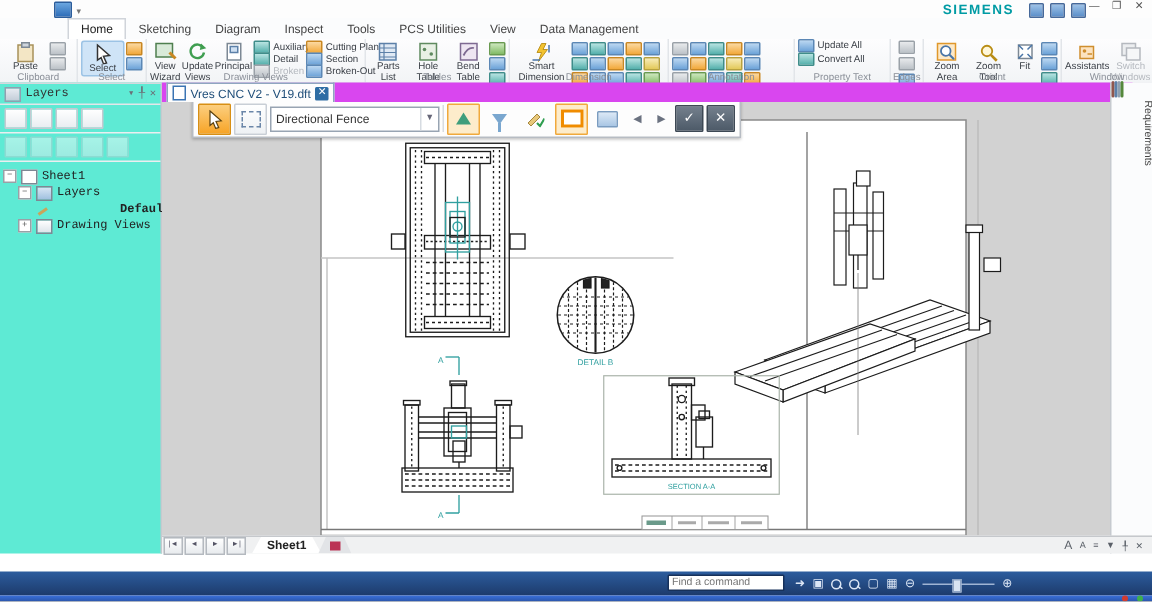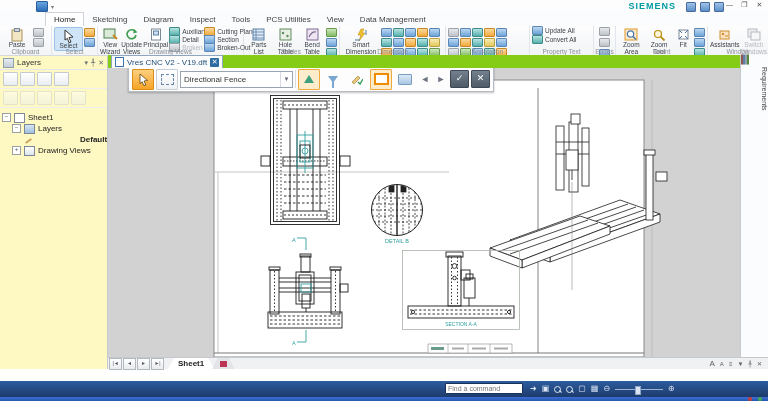--- a/index.html
+++ b/index.html
@@ -39,41 +39,41 @@
   .migrid{display:grid;grid-template-columns:repeat(5,11px);grid-auto-rows:9px;gap:1px;padding-top:1px;}
   .mi{width:9px;height:7px;border-radius:1px;display:inline-block;flex:none;}
   .mi-b{background:linear-gradient(#bcd8f2,#6da3d8);border:0.5px solid #5b87b5;}
   .mi-t{background:linear-gradient(#b8e4e2,#55b0ac);border:0.5px solid #3f8d8a;}
   .mi-o{background:linear-gradient(#fcd9a0,#f2a93c);border:0.5px solid #c98722;}
   .mi-g{background:linear-gradient(#cde8bd,#82bb66);border:0.5px solid #699a50;}
   .mi-gy{background:linear-gradient(#e8eaec,#bcc2c8);border:0.5px solid #9aa1a8;}
   .mi-y{background:linear-gradient(#f8ecb8,#e3c95a);border:0.5px solid #b9a23e;}
 
   
-  .layers{position:absolute;left:0;top:55px;width:108px;height:314px;background:#fef9c3;border-right:1px solid #c6cacf;border-top:1px solid #d5d9de;box-sizing:border-box;}
+  .layers{position:absolute;left:0;top:55px;width:108px;height:314px;background:#5eead4;border-right:1px solid #c6cacf;border-top:1px solid #d5d9de;box-sizing:border-box;font-family:Liberation Mono, monospace;}
   .lp-head{height:13px;display:flex;align-items:center;gap:3px;padding:0 3px;border-bottom:1px solid #e4e6e9;}
   .lp-head .ttl{font-size:8px;color:#333;flex:1;}
   .lp-grid-ic{width:9px;height:8px;background:linear-gradient(#e7ecf2,#c3cdd8);border:1px solid #8fa0b0;}
   .lp-hicons{display:flex;gap:3px;align-items:center;color:#6b7077;font-size:7px;}
   .lp-tools{display:flex;gap:2px;padding:2px 3px;border-bottom:1px solid #eceef0;}
   .lp-tools span{width:13px;height:12px;border:1px solid #c4cad1;border-radius:1px;background:linear-gradient(#fff,#e9edf1);}
   .lp-tools.dim span{opacity:.45;}
   .tree{padding:4px 2px;font-size:8px;color:#222;}
   .trow{display:flex;align-items:center;gap:3px;height:11px;white-space:nowrap;}
   .expander{width:7px;height:7px;border:1px solid #9aa0a6;background:#fff;font-size:6px;line-height:5px;text-align:center;color:#555;flex:none;}
   .tico{width:9px;height:8px;flex:none;border:1px solid #7e8894;background:linear-gradient(#fff,#dde4ea);}
   .tico.sheet{background:#fff;}
   .tico.layerset{background:linear-gradient(#d8e6f4,#9fc0df);}
   .pencil{width:9px;height:8px;flex:none;position:relative;}
   .pencil::before{content:"";position:absolute;left:1px;top:4px;width:7px;height:2px;background:#caa45a;transform:rotate(-35deg);}
   .bold{font-weight:bold;padding-left:44px;}
 
   
   .canvas{position:absolute;left:108px;top:55px;width:632px;height:302px;}
-  .doctabs{position:absolute;left:0;top:0;width:647px;height:13px;background:#84cc16;border-bottom:1px solid #c9cdd2;}
+  .doctabs{position:absolute;left:0;top:0;width:647px;height:13px;background:#d946ef;border-bottom:1px solid #c9cdd2;}
   .doctab{position:absolute;left:3px;top:0px;height:12px;display:flex;align-items:center;gap:3px;background:#fdfdfd;
           border:1px solid #8fa6c0;border-bottom:none;padding:0 3px;font-size:8px;color:#1f4e79;}
   .doctab .dicon{width:7px;height:8px;background:#fff;border:1px solid #3b74b3;}
   .doctab .dclose{width:9px;height:9px;background:#2e6da4;color:#fff;font-size:7px;line-height:8px;text-align:center;border-radius:1px;}
   .canview{position:absolute;left:0;top:13px;width:632px;height:289px;background:#d2d2d2;overflow:hidden;}
 
   
   .cmdbar{position:absolute;left:20px;top:11px;height:24px;background:#fdfdfd;border:1px solid #b7bcc3;
           box-shadow:0 1px 2px rgba(0,0,0,.25);display:flex;align-items:center;gap:2px;padding:0 3px;z-index:30;}
   .cb-btn{width:20px;height:19px;display:flex;align-items:center;justify-content:center;border:1px solid transparent;border-radius:1px;flex:none;}

